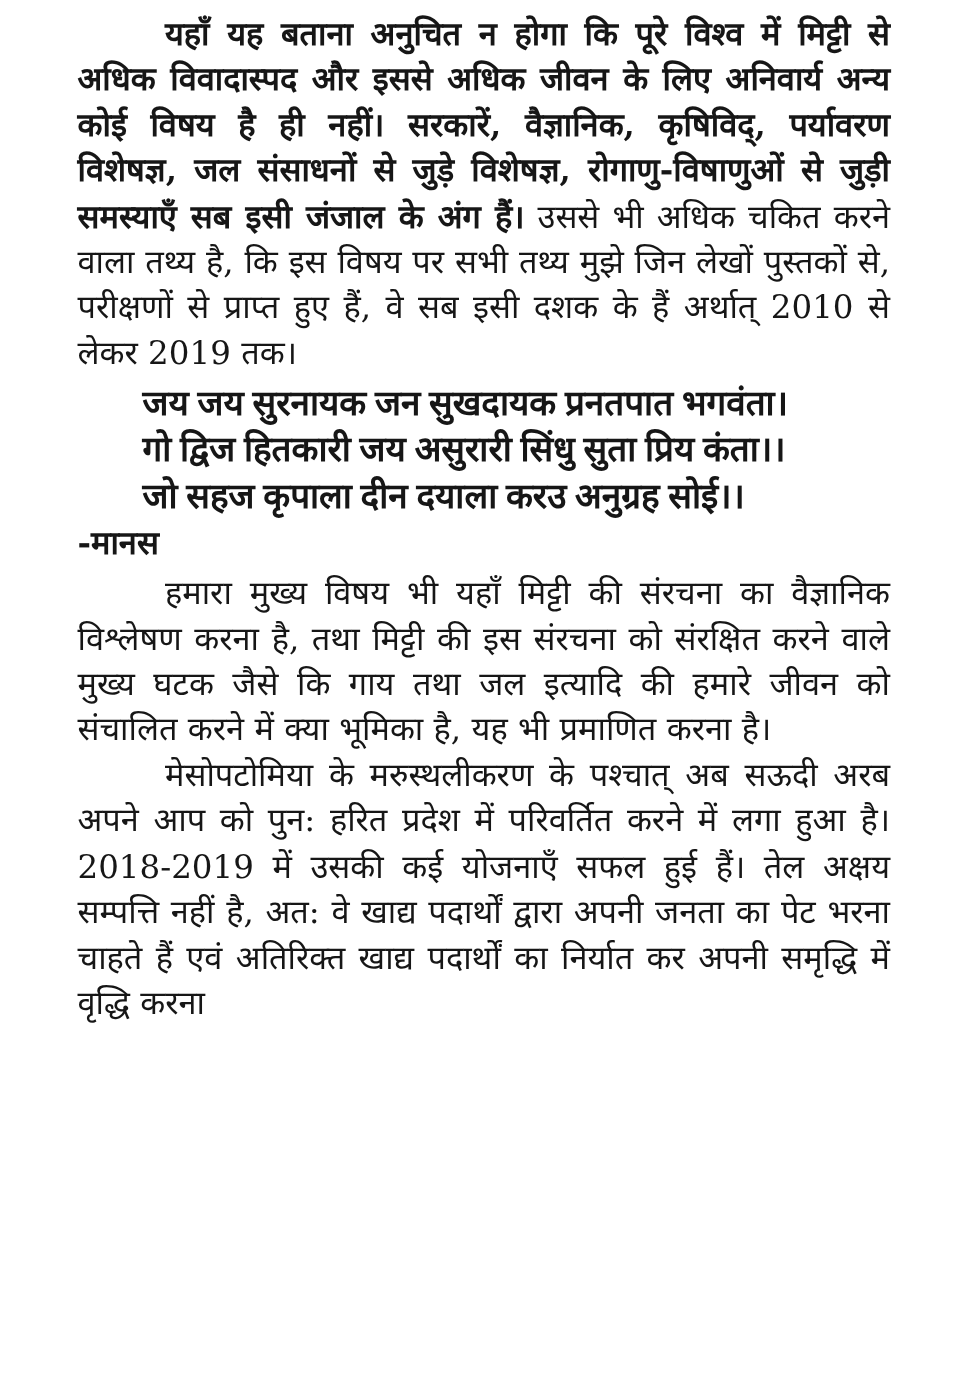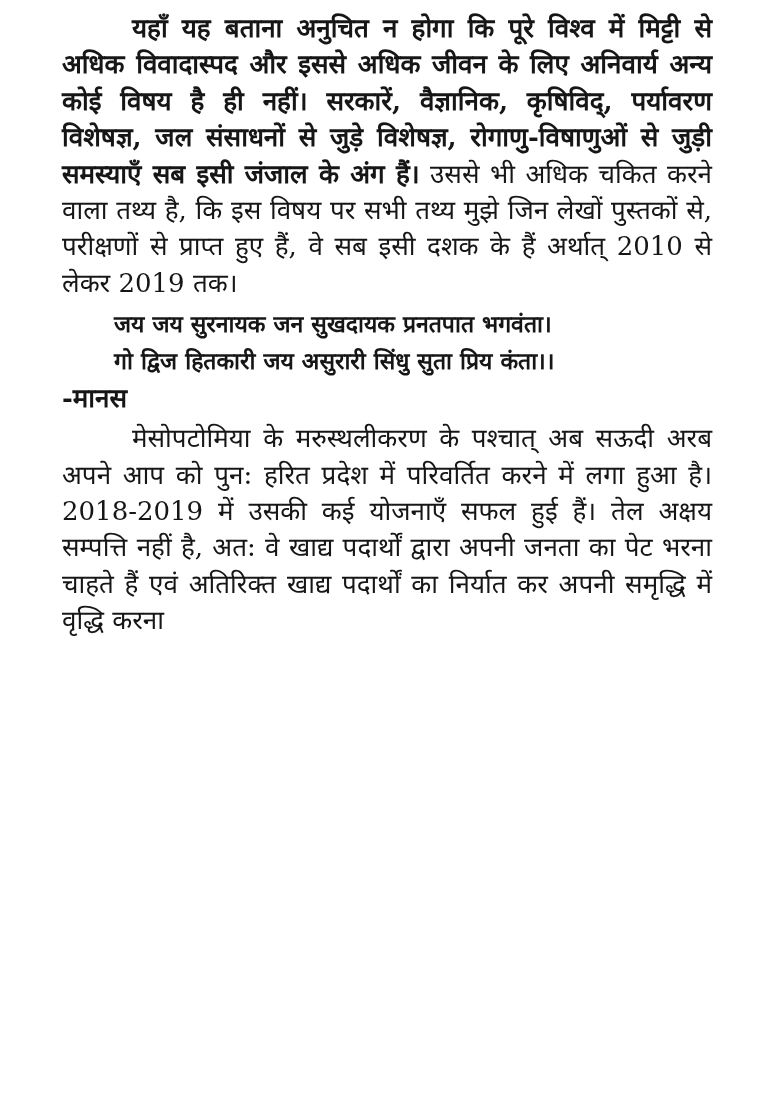--- a/index.html
+++ b/index.html
@@ -26,23 +26,24 @@
     text-indent: 70px;
   }
   .lead-bold {
     font-weight: 700;
   }
   .verse-block {
     margin: 4px 0 0 52px;
     font-weight: 700;
   }
   .verse-line {
-    font-size: 23px;
+    font-size: 28px;
     line-height: 37px;
     white-space: nowrap;
+    font-family: Liberation Serif, serif;
   }
   .attribution {
     margin: 1px 0 3px 0;
     font-weight: 700;
     font-size: 26px;
     line-height: 37px;
   }
 </style>
 </head>
 <body>
@@ -50,21 +51,23 @@
 <div class="page">
 
   <p class="para">
     <span class="lead-bold">यहाँ यह बताना अनुचित न होगा कि पूरे विश्व में मिट्टी से अधिक विवादास्पद और इससे अधिक जीवन के लिए अनिवार्य अन्य कोई विषय है ही नहीं। सरकारें, वैज्ञानिक, कृषिविद्, पर्यावरण विशेषज्ञ, जल संसाधनों से जुड़े विशेषज्ञ, रोगाणु-विषाणुओं से जुड़ी समस्याएँ सब इसी जंजाल के अंग हैं।</span><span> उससे भी अधिक चकित करने वाला तथ्य है, कि इस विषय पर सभी तथ्य मुझे जिन लेखों पुस्तकों से, परीक्षणों से प्राप्त हुए हैं, वे सब इसी दशक के हैं अर्थात् 2010 से लेकर 2019 तक।</span>
   </p>
 
 
   <div class="verse-block">
     <div class="verse-line">जय जय सुरनायक जन सुखदायक प्रनतपात भगवंता।</div>
     <div class="verse-line">गो द्विज हितकारी जय असुरारी सिंधु सुता प्रिय कंता।।</div>
+    <div class="verse-line">जो सहज कृपाला दीन दयाला करउ अनुग्रह सोई।।</div>
   </div>
 
   <div class="attribution">-मानस</div>
 
 
+  <p class="para">हमारा मुख्य विषय भी यहाँ मिट्टी की संरचना का वैज्ञानिक विश्लेषण करना है, तथा मिट्टी की इस संरचना को संरक्षित करने वाले मुख्य घटक जैसे कि गाय तथा जल इत्यादि की हमारे जीवन को संचालित करने में क्या भूमिका है, यह भी प्रमाणित करना है।</p>
 
   <p class="para">मेसोपटोमिया के मरुस्थलीकरण के पश्चात् अब सऊदी अरब अपने आप को पुन: हरित प्रदेश में परिवर्तित करने में लगा हुआ है। 2018-2019 में उसकी कई योजनाएँ सफल हुई हैं। तेल अक्षय सम्पत्ति नहीं है, अत: वे खाद्य पदार्थों द्वारा अपनी जनता का पेट भरना चाहते हैं एवं अतिरिक्त खाद्य पदार्थों का निर्यात कर अपनी समृद्धि में वृद्धि करना</p>
 
 </div>
 
 </body></html>

